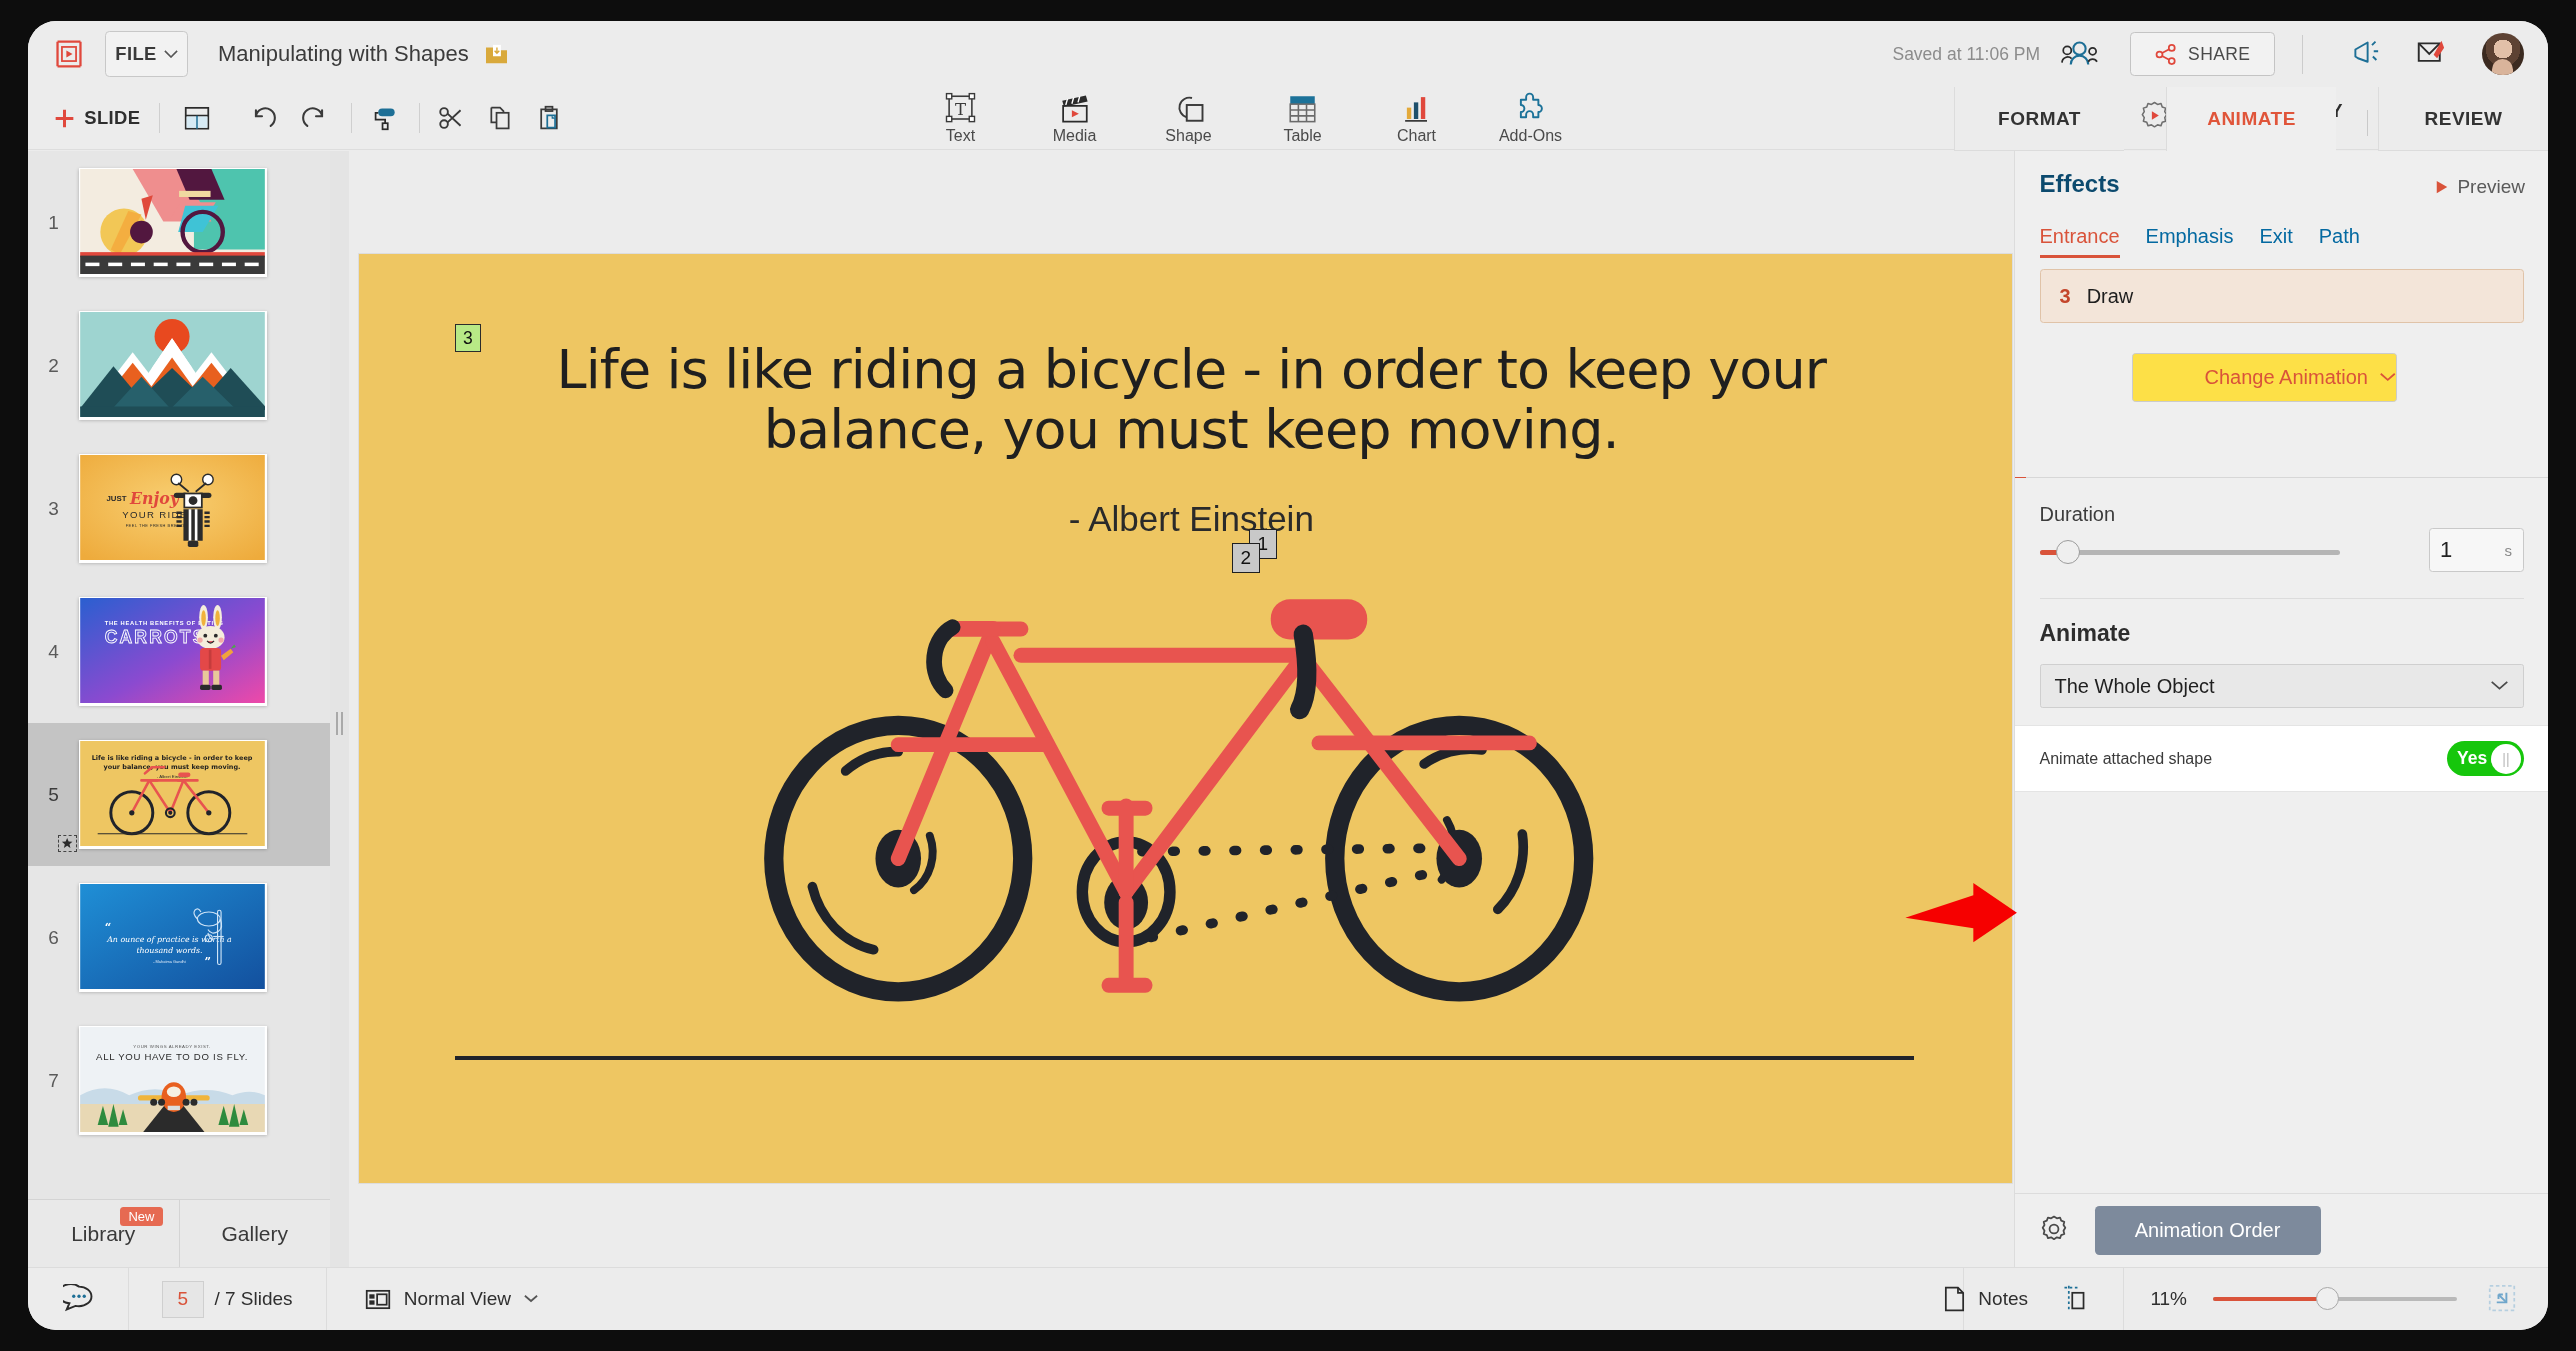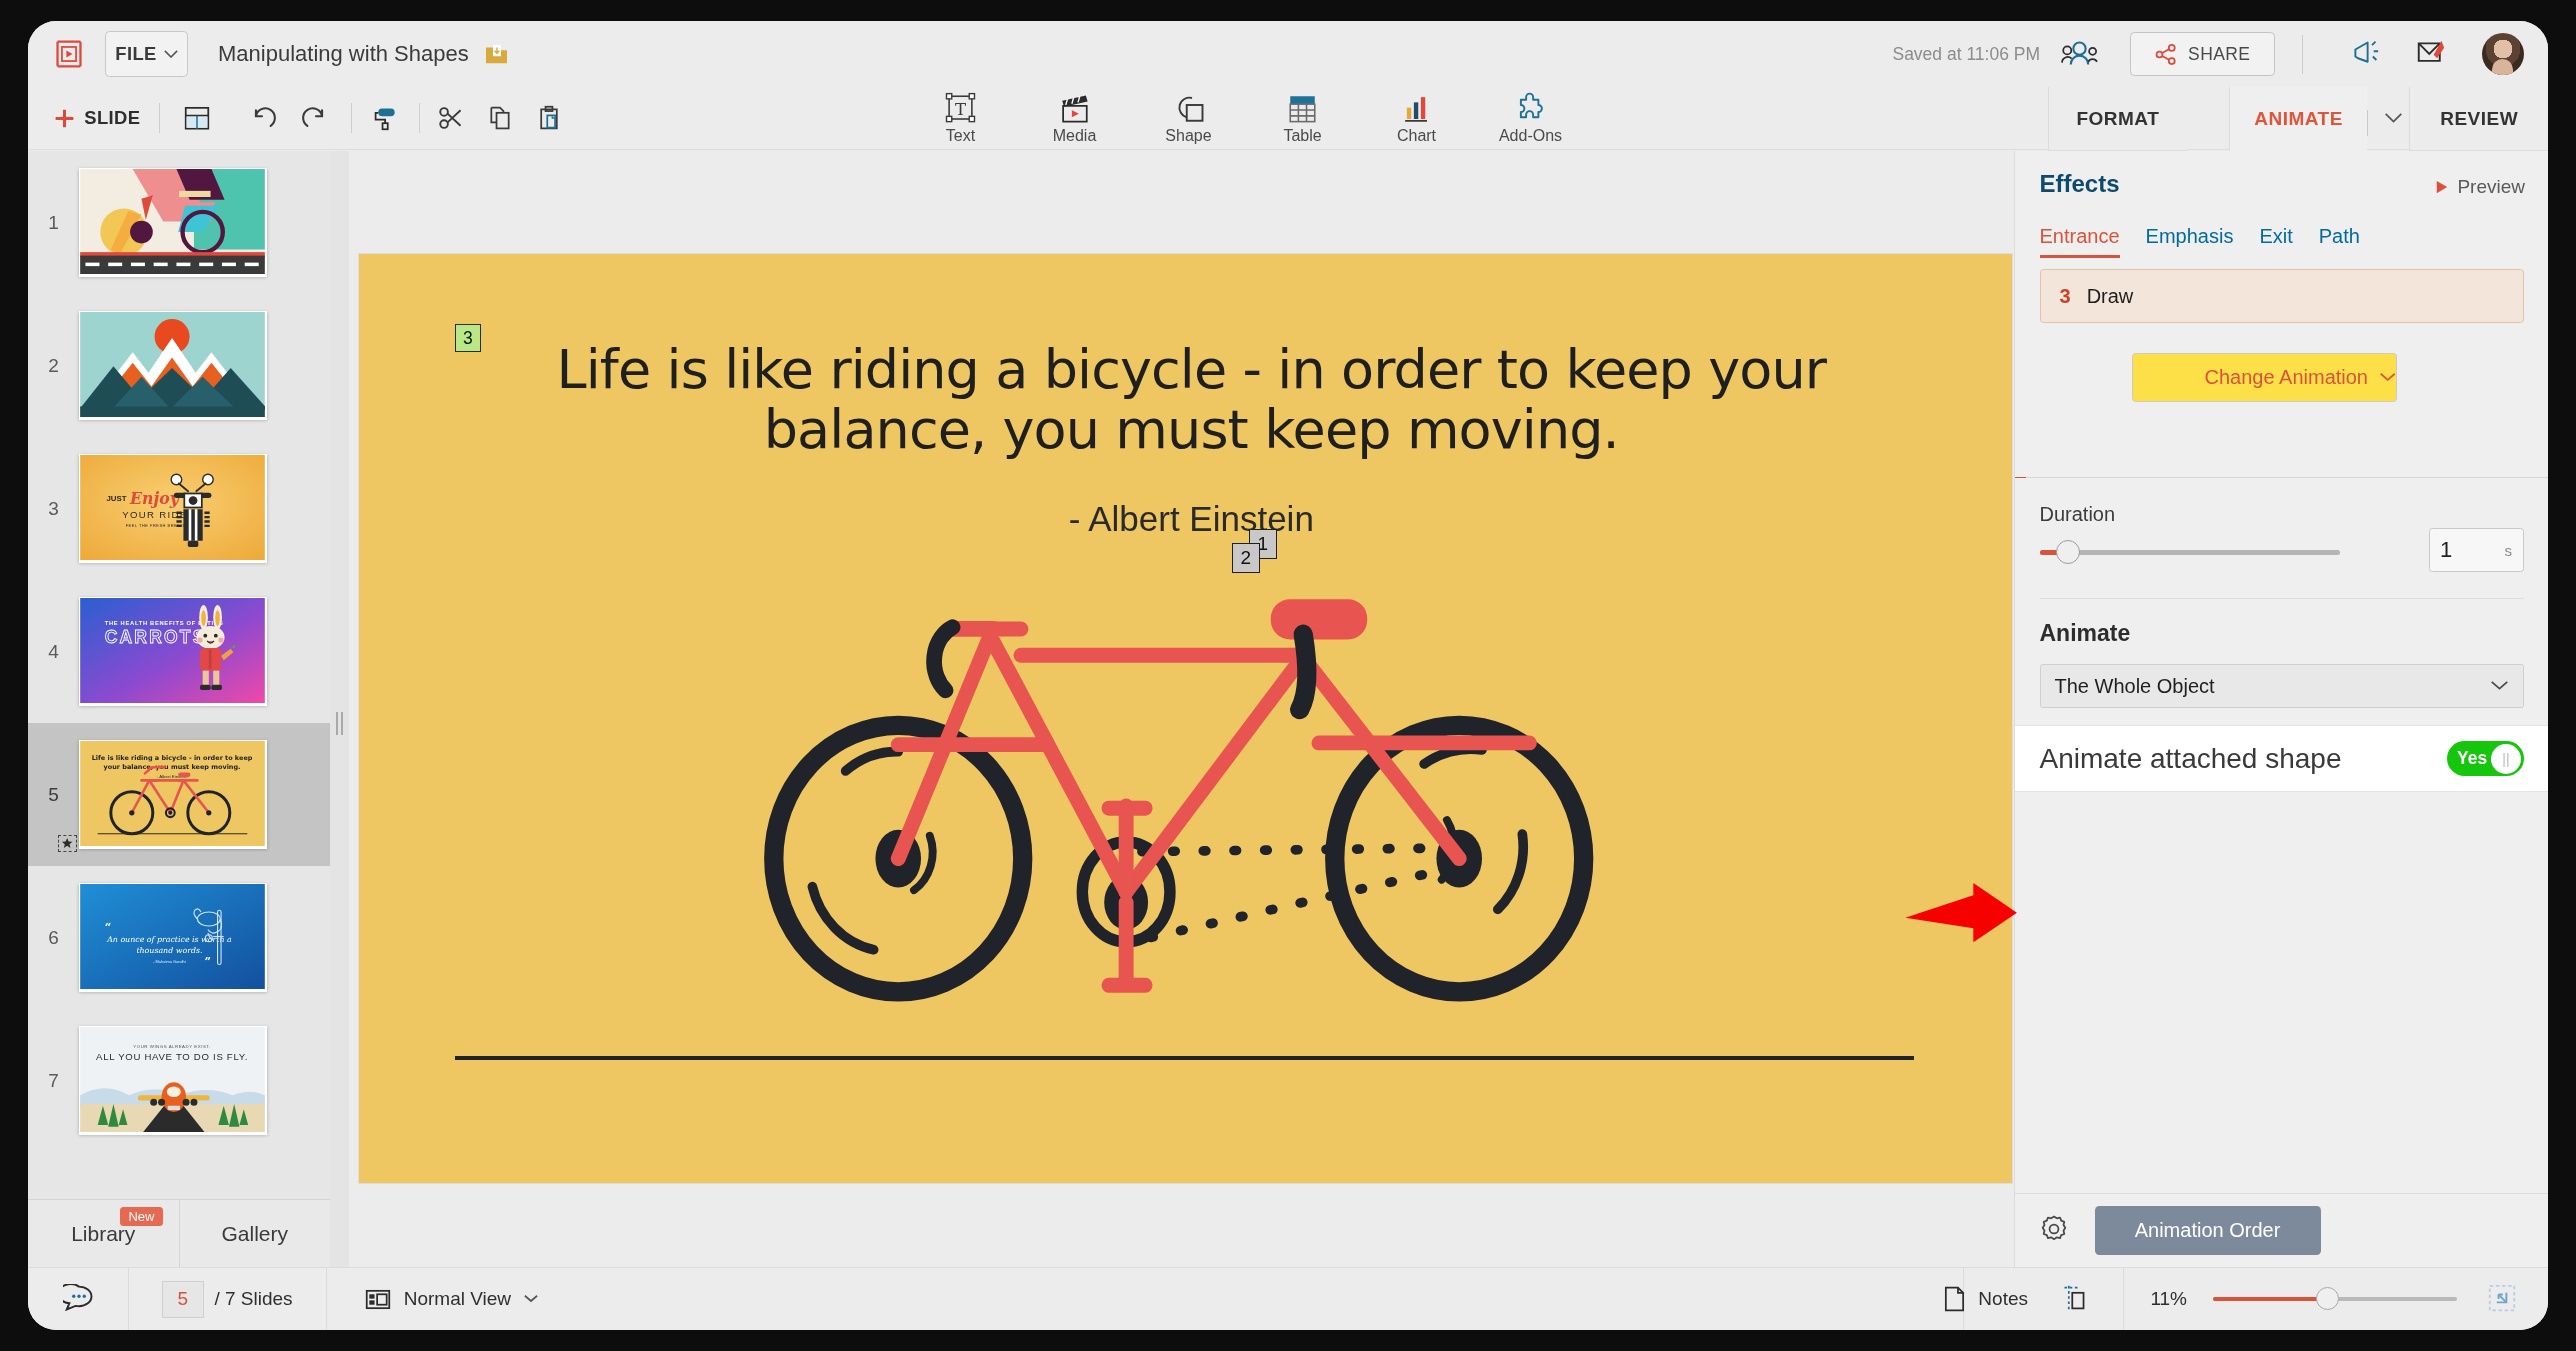--- a/index.html
+++ b/index.html
@@ -86,21 +86,21 @@
   #play-btn {
     position: absolute; right: 205px; top: 12.3px;
     display: flex; align-items: center; gap: 10.5px;
     font-size: 18.4px; font-weight: bold; color: #2e2e2e; letter-spacing: 0.4px;
   }
   #play-divider { position: absolute; right: 180px; top: 23px; width: 0.9px; height: 26px; background: #c9c9c9; }
   #play-caret { position: absolute; right: 145px; top: 24.5px; }
 
   
   #panel-tabs {
-    position: absolute; right: 0; top: 66px; width: 500px; height: 64px;
+    position: absolute; right: 0; top: 66px; width: 594px; height: 64px;
     display: flex;
     gap: 42px;
   }
   .ptab {
     flex: 1; display: flex; align-items: center; justify-content: center;
     font-size: 19px; font-weight: bold; letter-spacing: 0.5px;
     color: #333333; background: #ececec;
     border-left: 0.9px solid #dcdcdc; border-bottom: 0.9px solid #dcdcdc;
   }
   .ptab.active { color: #e0553a; border-bottom: none; background: #efefef; }
@@ -255,21 +255,21 @@
     border: 0.9px solid #cfcfcf; border-radius: 2.6px; background: #e8e8e8;
     display: flex; align-items: center; justify-content: space-between;
     padding: 0 14px; font-size: 20px; color: #1f1f1f;
   }
   #attach-row {
     position: absolute; left: 0; top: 574px; right: 0; height: 67px;
     background: #ffffff; border-top: 0.9px solid #e4e4e4; border-bottom: 0.9px solid #e4e4e4;
     display: flex; align-items: center; justify-content: space-between;
     padding: 0 24.5px;
   }
-  #attach-row .lbl { font-size: 28px; color: #3a3a3a; }
+  #attach-row .lbl { font-size: 16px; color: #3a3a3a; }
   #toggle {
     width: 77px; height: 35px; border-radius: 17.5px; background: #16c60c;
     display: flex; align-items: center; position: relative;
   }
   #toggle .yes { position: absolute; left: 10.5px; color: #fff; font-size: 17.5px; font-weight: bold; }
   #toggle .knob {
     position: absolute; right: 2.6px; width: 30px; height: 30px; border-radius: 50%;
     background: #fff; display: flex; align-items: center; justify-content: center;
     color: #bbb; font-size: 14px;
   }

